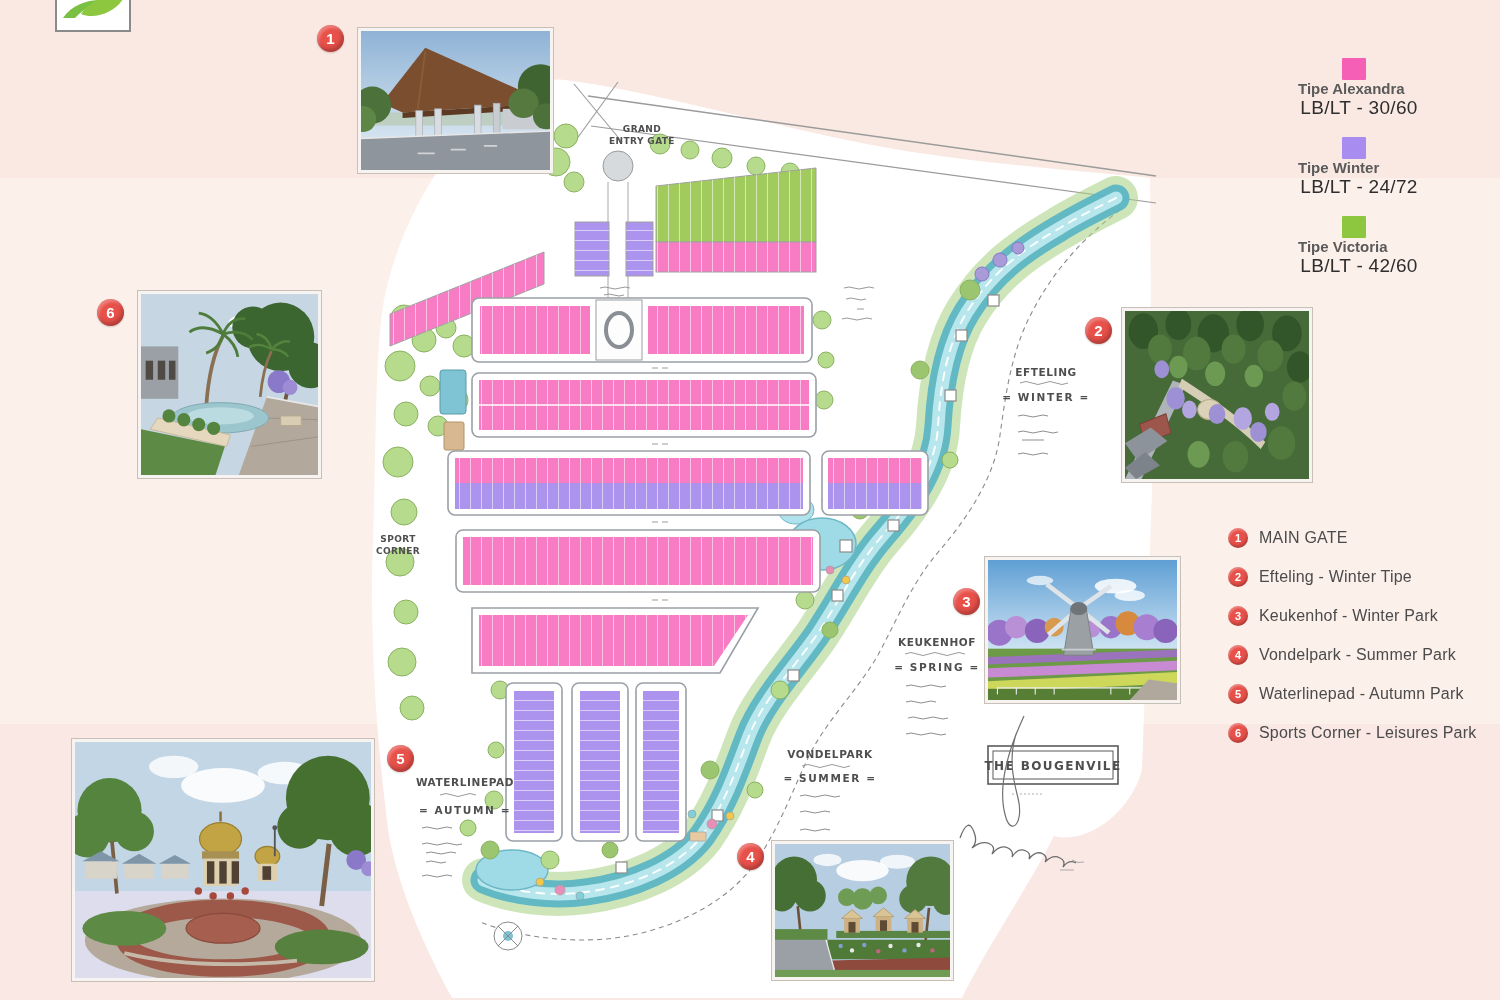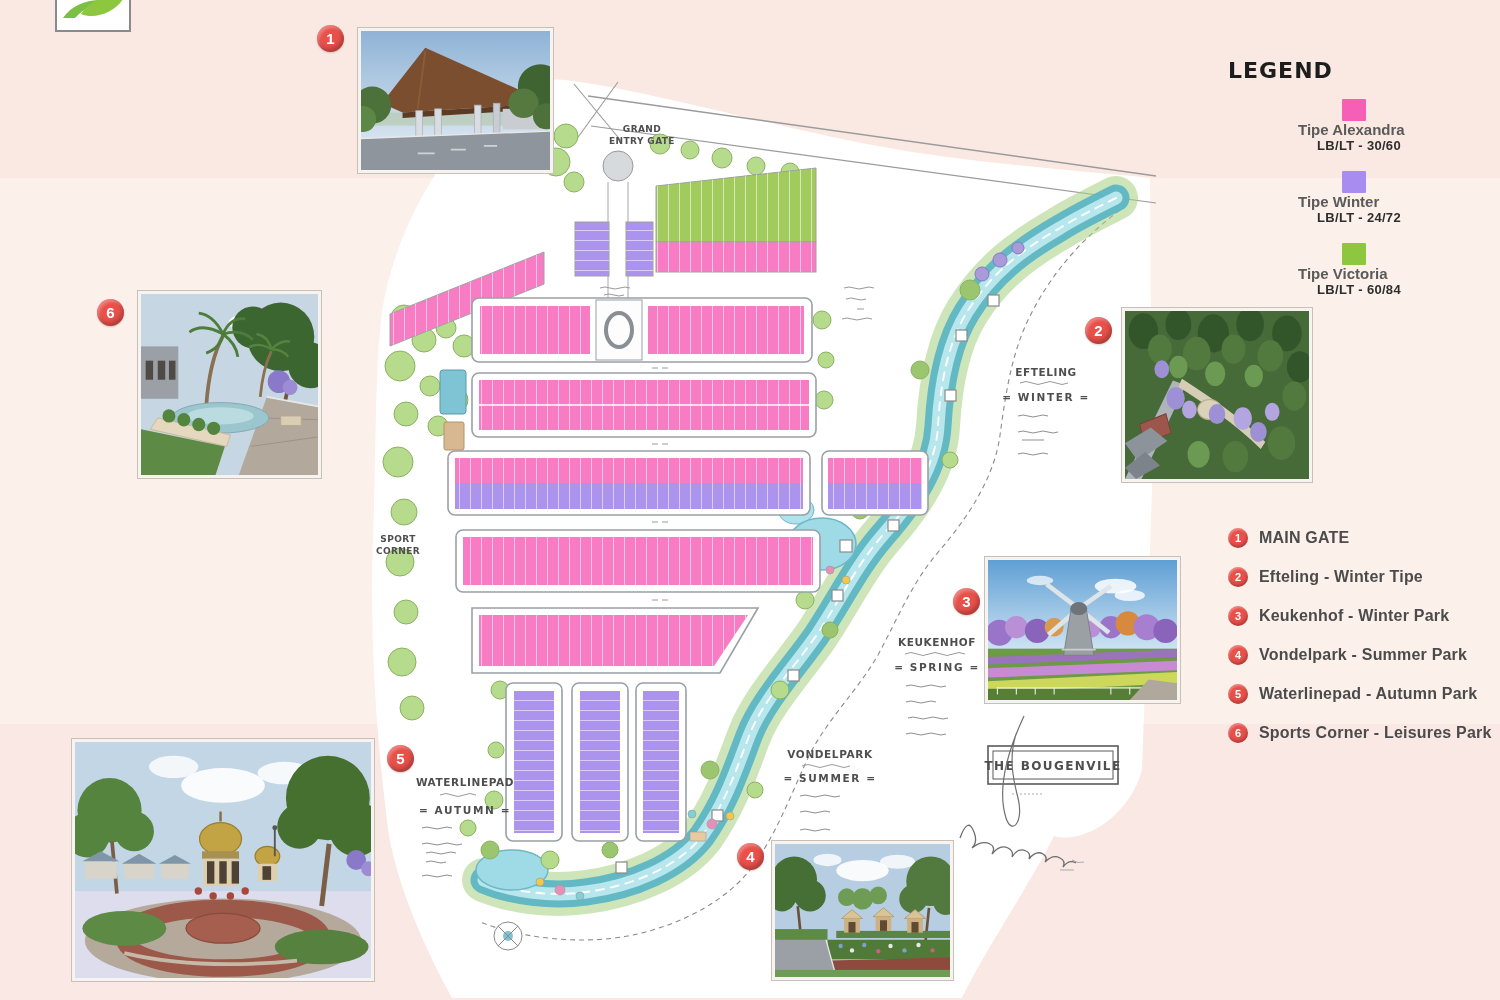--- a/index.html
+++ b/index.html
@@ -32,29 +32,29 @@
           color:#fff;font:bold 15px/27px "Liberation Sans",sans-serif;text-align:center;
           box-shadow:inset -2px -3px 4px rgba(0,0,0,.25),inset 2px 3px 3px rgba(255,255,255,.28),0 1px 2px rgba(0,0,0,.18);}
 
   
   .legend{position:absolute;left:1228px;top:58px;width:262px;}
   .legend-title{font-size:22px;font-weight:bold;color:#1d1d1d;letter-spacing:1px;
                 font-family:"DejaVu Sans",sans-serif;margin-bottom:16px;}
   .legend-row{display:flex;align-items:center;margin-bottom:18px;flex-direction:column;}
   .swatch{width:24px;height:22px;margin-right:10px;flex:0 0 auto;border-radius:1px;}
   .legend-label{font-size:15px;font-weight:bold;color:#5a5a5a;width:122px;flex:0 0 auto;}
-  .legend-value{font-size:13px;font-weight:bold;color:#2e2e2e;letter-spacing:.3px;}
+  .legend-value{font-size:19px;font-weight:normal;color:#2e2e2e;letter-spacing:.3px;}
 
   
   .loclist{position:absolute;left:1228px;top:528px;width:268px;}
   .loc-row{display:flex;align-items:center;margin-bottom:19px;}
   .locnum{width:20px;height:20px;border-radius:50%;background:#e8504a;color:#fff;
           font:bold 11px/20px "Liberation Sans",sans-serif;text-align:center;margin-right:11px;flex:0 0 auto;
           box-shadow:inset -1px -2px 3px rgba(0,0,0,.25),inset 1px 2px 2px rgba(255,255,255,.3);}
-  .loclabel{font-size:16px;font-weight:bold;color:#4b4b4b;letter-spacing:.2px;white-space:nowrap;}
+  .loclabel{font-size:16px;font-weight:normal;color:#4b4b4b;letter-spacing:.2px;white-space:nowrap;}
 </style>
 </head>
 <body>
 
 <div id="canvas">
   <div class="band band-top"></div>
   <div class="band band-mid"></div>
   <div class="band band-bot"></div>
 
   <div class="logo">
@@ -608,35 +608,34 @@
   </div>
 
   <div class="marker" style="left: 317px; top: 25px; background: rgb(232, 80, 74);">1</div>
   <div class="marker" style="left: 1085px; top: 317px; background: rgb(232, 80, 74);">2</div>
   <div class="marker" style="left: 953px; top: 588px; background: rgb(232, 80, 74);">3</div>
   <div class="marker" style="left: 737px; top: 843px; background: rgb(232, 80, 74);">4</div>
   <div class="marker" style="left: 387px; top: 745px; background: rgb(232, 80, 74);">5</div>
   <div class="marker" style="left: 97px; top: 299px; background: rgb(232, 80, 74);">6</div>
 
   <div class="legend">
-    <div class="legend-title">LEGEND</div>
     <div class="legend-row">
       <span class="swatch" style="background: rgb(245, 95, 181);"></span>
       <span class="legend-label">Tipe Alexandra</span>
       <span class="legend-value">LB/LT - 30/60</span>
     </div>
     <div class="legend-row">
       <span class="swatch" style="background: rgb(168, 140, 240);"></span>
       <span class="legend-label">Tipe Winter</span>
       <span class="legend-value">LB/LT - 24/72</span>
     </div>
     <div class="legend-row">
       <span class="swatch" style="background: rgb(141, 198, 63);"></span>
       <span class="legend-label">Tipe Victoria</span>
-      <span class="legend-value">LB/LT - 60/84</span>
+      <span class="legend-value">LB/LT - 42/60</span>
     </div>
   </div>
 
   <div class="loclist">
     <div class="loc-row">
       <span class="locnum" style="background: rgb(232, 80, 74);">1</span>
       <span class="loclabel">MAIN GATE</span>
     </div>
     <div class="loc-row">
       <span class="locnum" style="background: rgb(232, 80, 74);">2</span>

